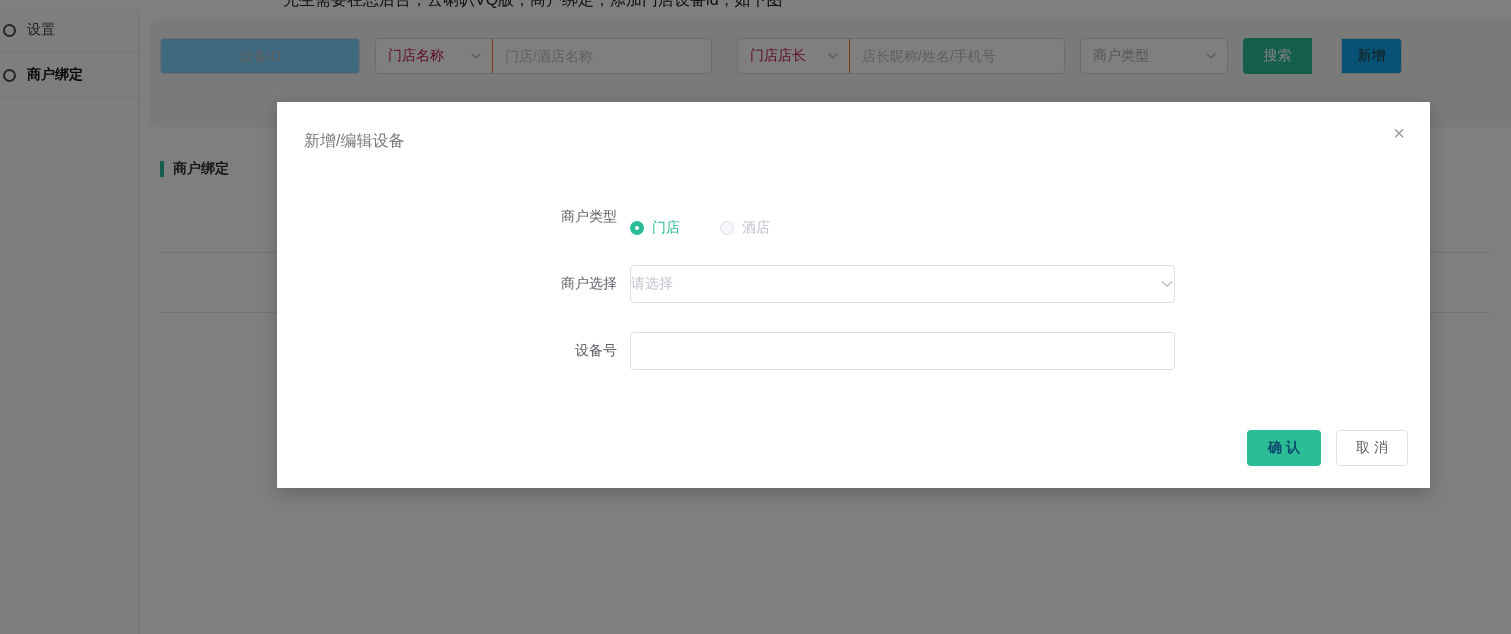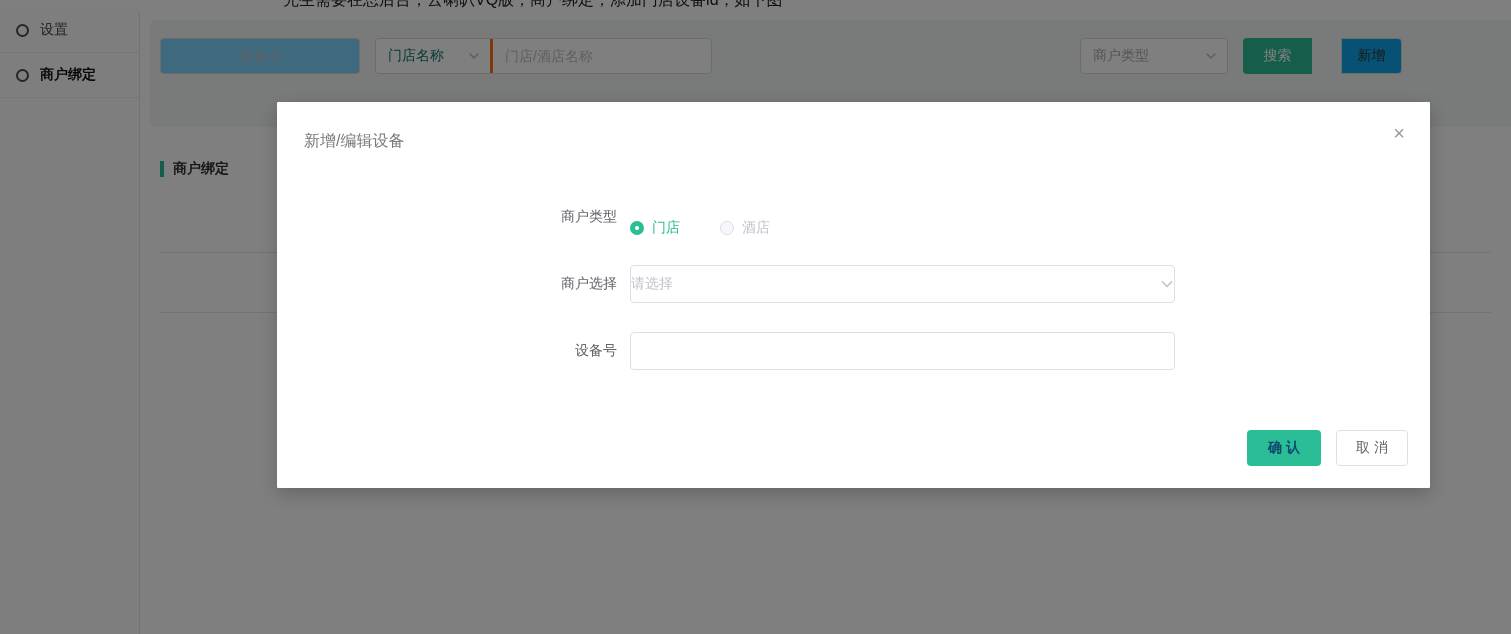--- a/index.html
+++ b/index.html
@@ -6,34 +6,34 @@
   * { box-sizing: border-box; }
   body { margin: 0; background: #fff; font-family: "Liberation Sans", "DejaVu Sans", sans-serif; }
   .app { position: relative; width: 1511px; height: 634px; overflow: hidden; background: #fff; }
 
   
   .top-note { position: absolute; top: -10px; left: 283px; font-size: 16px; color: #222; white-space: nowrap; z-index: 1; }
 
   
   .sidebar { position: absolute; left: 0; top: 8px; width: 140px; height: 626px; background: #fcfcfc;
              border-right: 1px solid #e4e4e4; border-top-right-radius: 8px; z-index: 1; }
-  .side-item { display: flex; align-items: center; gap: 11px; height: 45px; padding: 0 16px;
+  .side-item { display: flex; align-items: center; gap: 11px; height: 45px; padding: 0 3px;
                font-size: 14px; color: #444; border-bottom: 1px solid #ececec; cursor: pointer; }
   .side-item.active { font-weight: bold; color: #111; }
   .o-icon { width: 13px; height: 13px; border: 2px solid #4a4a4a; border-radius: 50%; flex: none; }
 
   
   .filter-panel { position: absolute; left: 150px; top: 20px; width: 1361px; height: 107px;
                   background: #f3f4f5; border-radius: 6px 0 0 6px; z-index: 1; }
   .f-input, .f-group, .f-select-solo, .f-btn { position: absolute; top: 38px; height: 36px; z-index: 2; font-size: 14px; }
   .f-input { border: 1px solid #d9d9d9; border-radius: 4px; background: #7dd3fc; padding: 2px 12px; color: #333; outline: none; text-align: center; }
   input::placeholder { color: #bdbfc4; }
   .f-group { display: flex; border: 1px solid #d9d9d9; border-radius: 4px; background: #fff; }
   .f-select { display: flex; align-items: center; justify-content: space-between; gap: 8px;
-              padding: 0 10px 0 12px; color: #0f766e; border-right: 3px solid #f97316; cursor: pointer; }
+              padding: 0 10px 0 12px; color: #be185d; border-right: 1px solid #f97316; cursor: pointer; }
   .f-group .f-in { border: none; outline: none; background: transparent; padding: 0 12px; font-size: 14px; color: #333; }
   .f-select-solo { display: flex; align-items: center; justify-content: space-between; gap: 8px; background: #fff;
                    border: 1px solid #d9d9d9; border-radius: 4px; padding: 0 10px 0 12px; color: #a6a9ad; cursor: pointer; }
   .f-btn { border: none; cursor: pointer; }
   .search-btn { left: 1243px; width: 69px; background: var(--accent); color: #fff; border-radius: 4px 0 0 4px; }
   .add-btn { left: 1312px; width: 61px; background: #0ea5e9; border: 1px solid #d9d9d9; border-radius: 0 4px 4px 0; color: #333; margin-left: 29px; }
 
   
   .section { position: absolute; left: 160px; top: 160px; display: flex; align-items: center; z-index: 1; }
   .section-bar { width: 4px; height: 16px; background: var(--accent); }
@@ -92,20 +92,29 @@
   <div class="f-group" style="left:375px;width:337px;">
     <div class="f-select" style="width:117px;">
       <span>门店名称</span>
       <svg class="chev" width="12" height="12" viewBox="0 0 12 12">
           <path d="M2 4l4 4 4-4" fill="none" stroke="#b4b8bf" stroke-width="1.4" stroke-linecap="round"></path>
         </svg>
     </div>
     <input class="f-in" style="width: 218px;" placeholder="门店/酒店名称">
   </div>
 
+  <div class="f-group" style="left:737px;width:328px;">
+    <div class="f-select" style="width:112px;">
+      <span>门店店长</span>
+      <svg class="chev" width="12" height="12" viewBox="0 0 12 12">
+          <path d="M2 4l4 4 4-4" fill="none" stroke="#b4b8bf" stroke-width="1.4" stroke-linecap="round"></path>
+        </svg>
+    </div>
+    <input class="f-in" style="width: 214px;" placeholder="店长昵称/姓名/手机号">
+  </div>
 
   <div class="f-select-solo" style="left:1080px;width:148px;">
     <span>商户类型</span>
     <svg class="chev" width="12" height="12" viewBox="0 0 12 12">
         <path d="M2 4l4 4 4-4" fill="none" stroke="#b4b8bf" stroke-width="1.4" stroke-linecap="round"></path>
       </svg>
   </div>
 
   <button class="f-btn search-btn">搜索</button>
   <button class="f-btn add-btn">新增</button>

